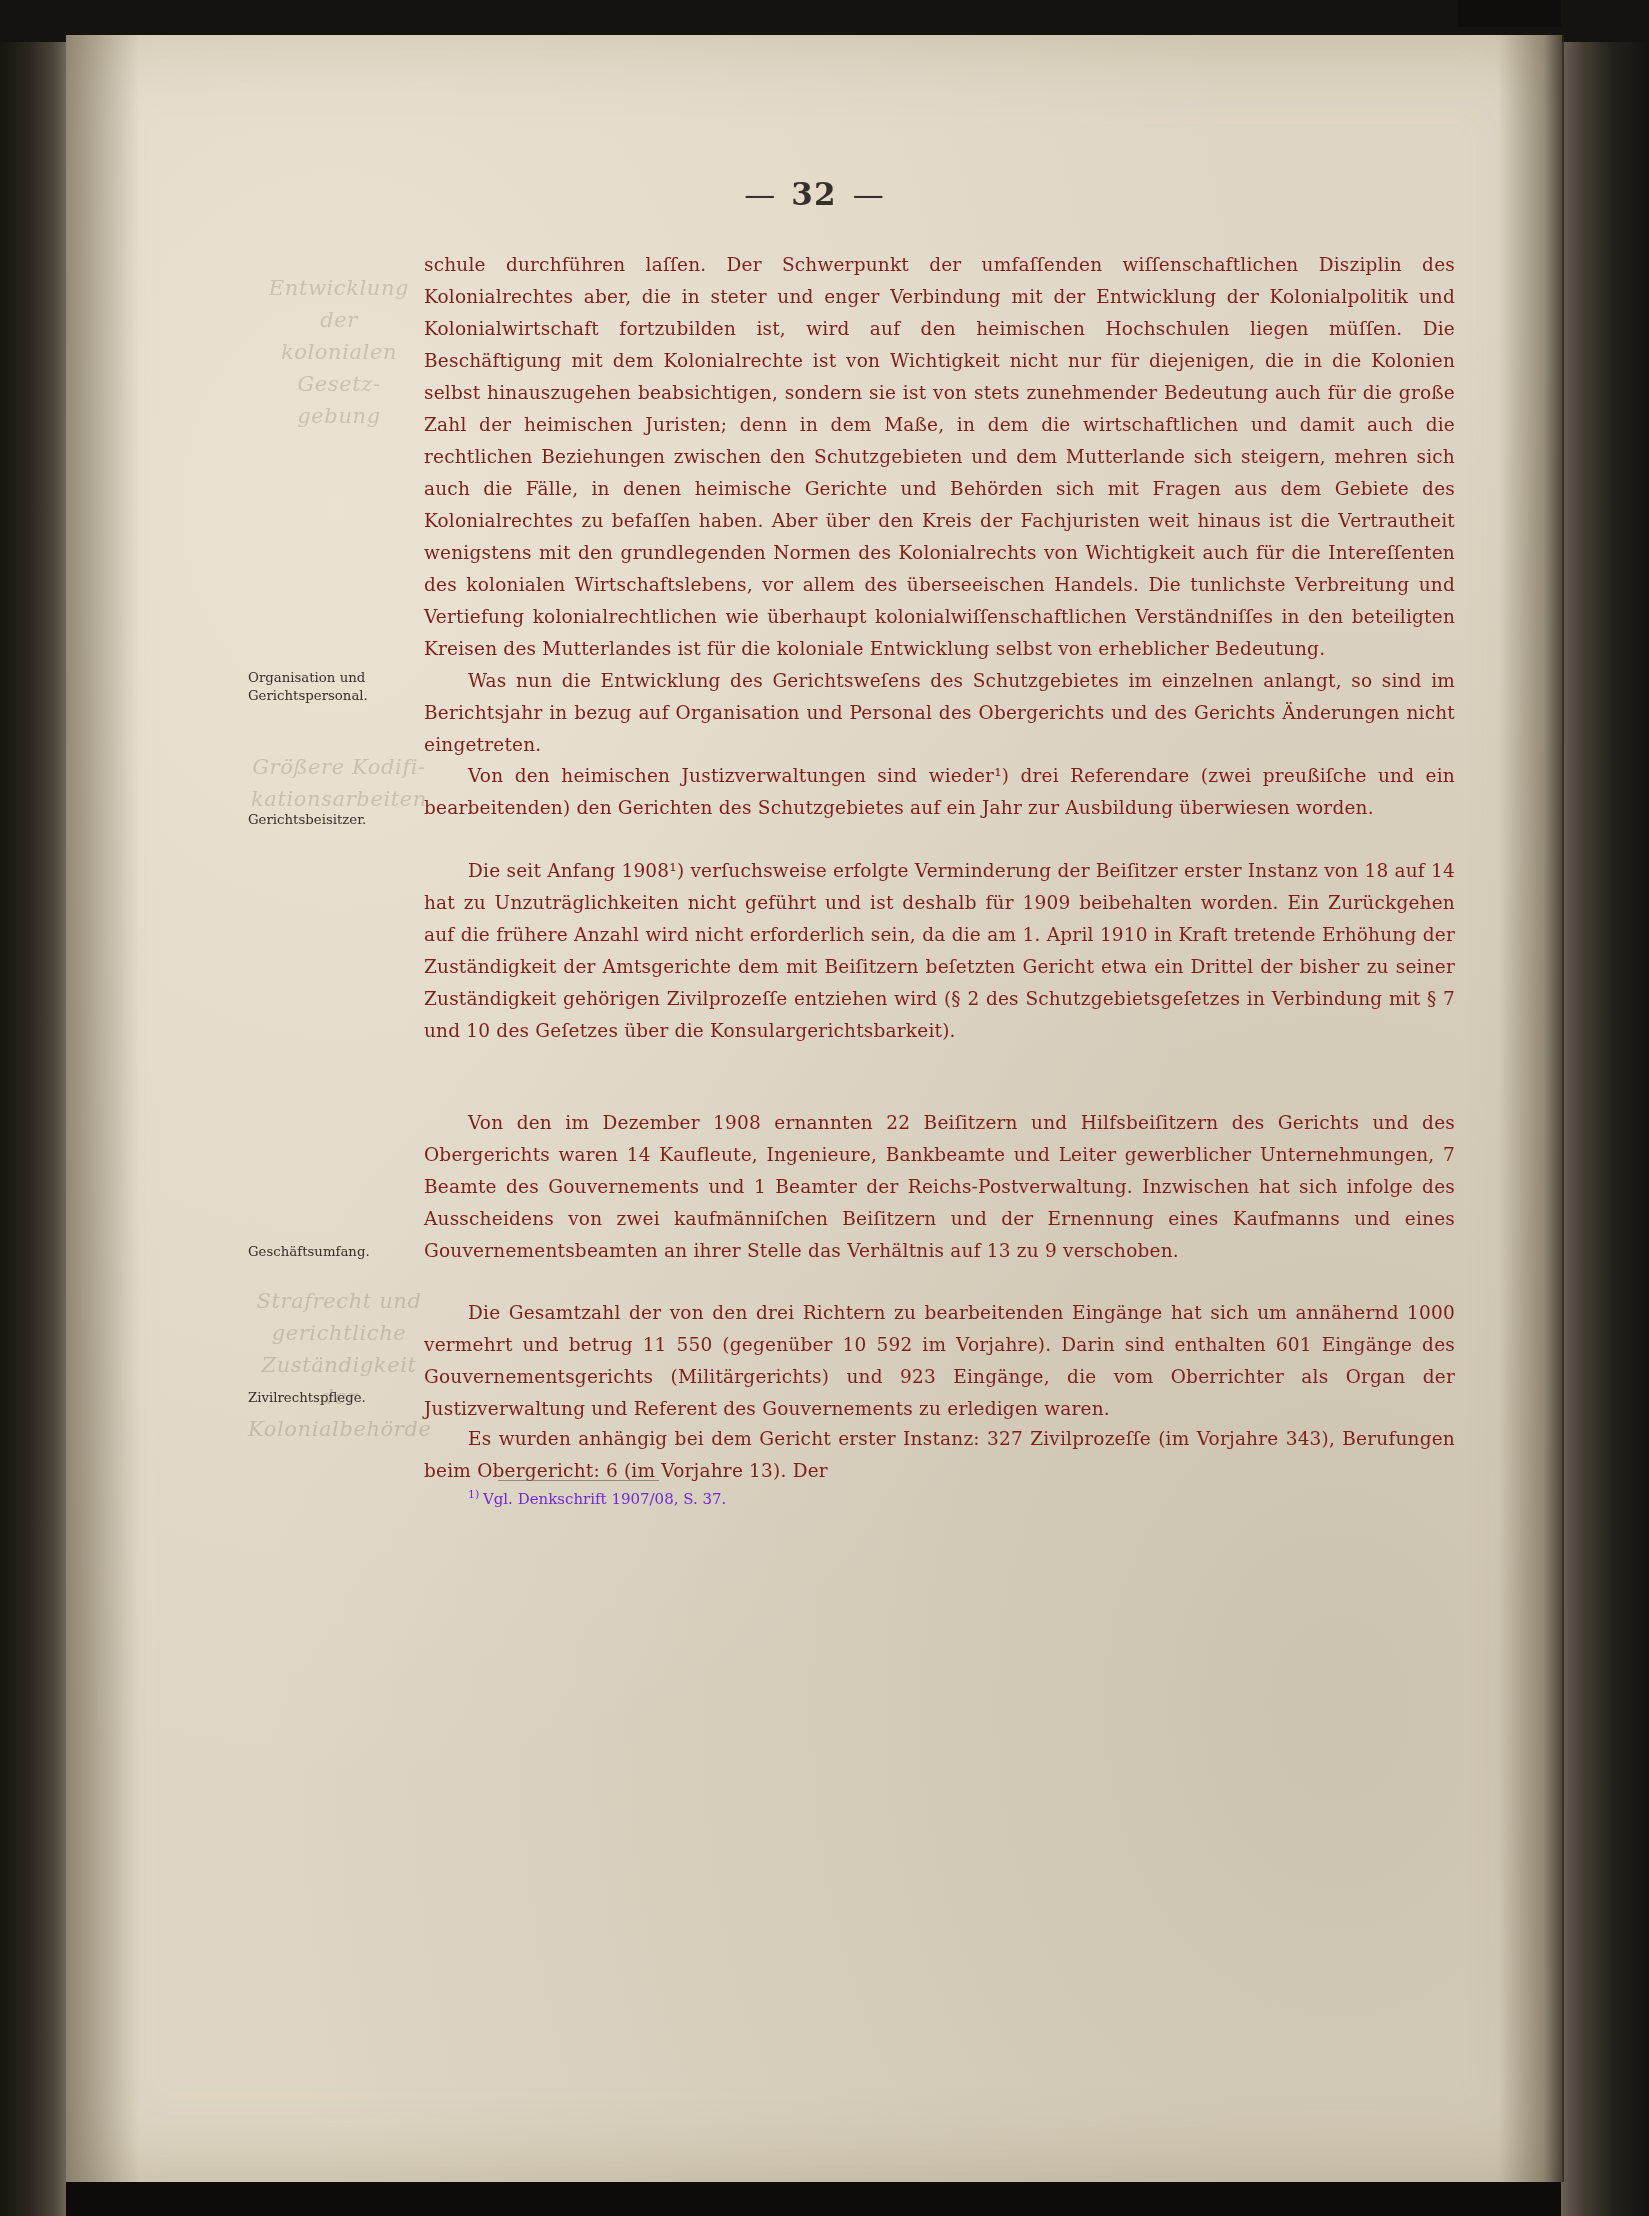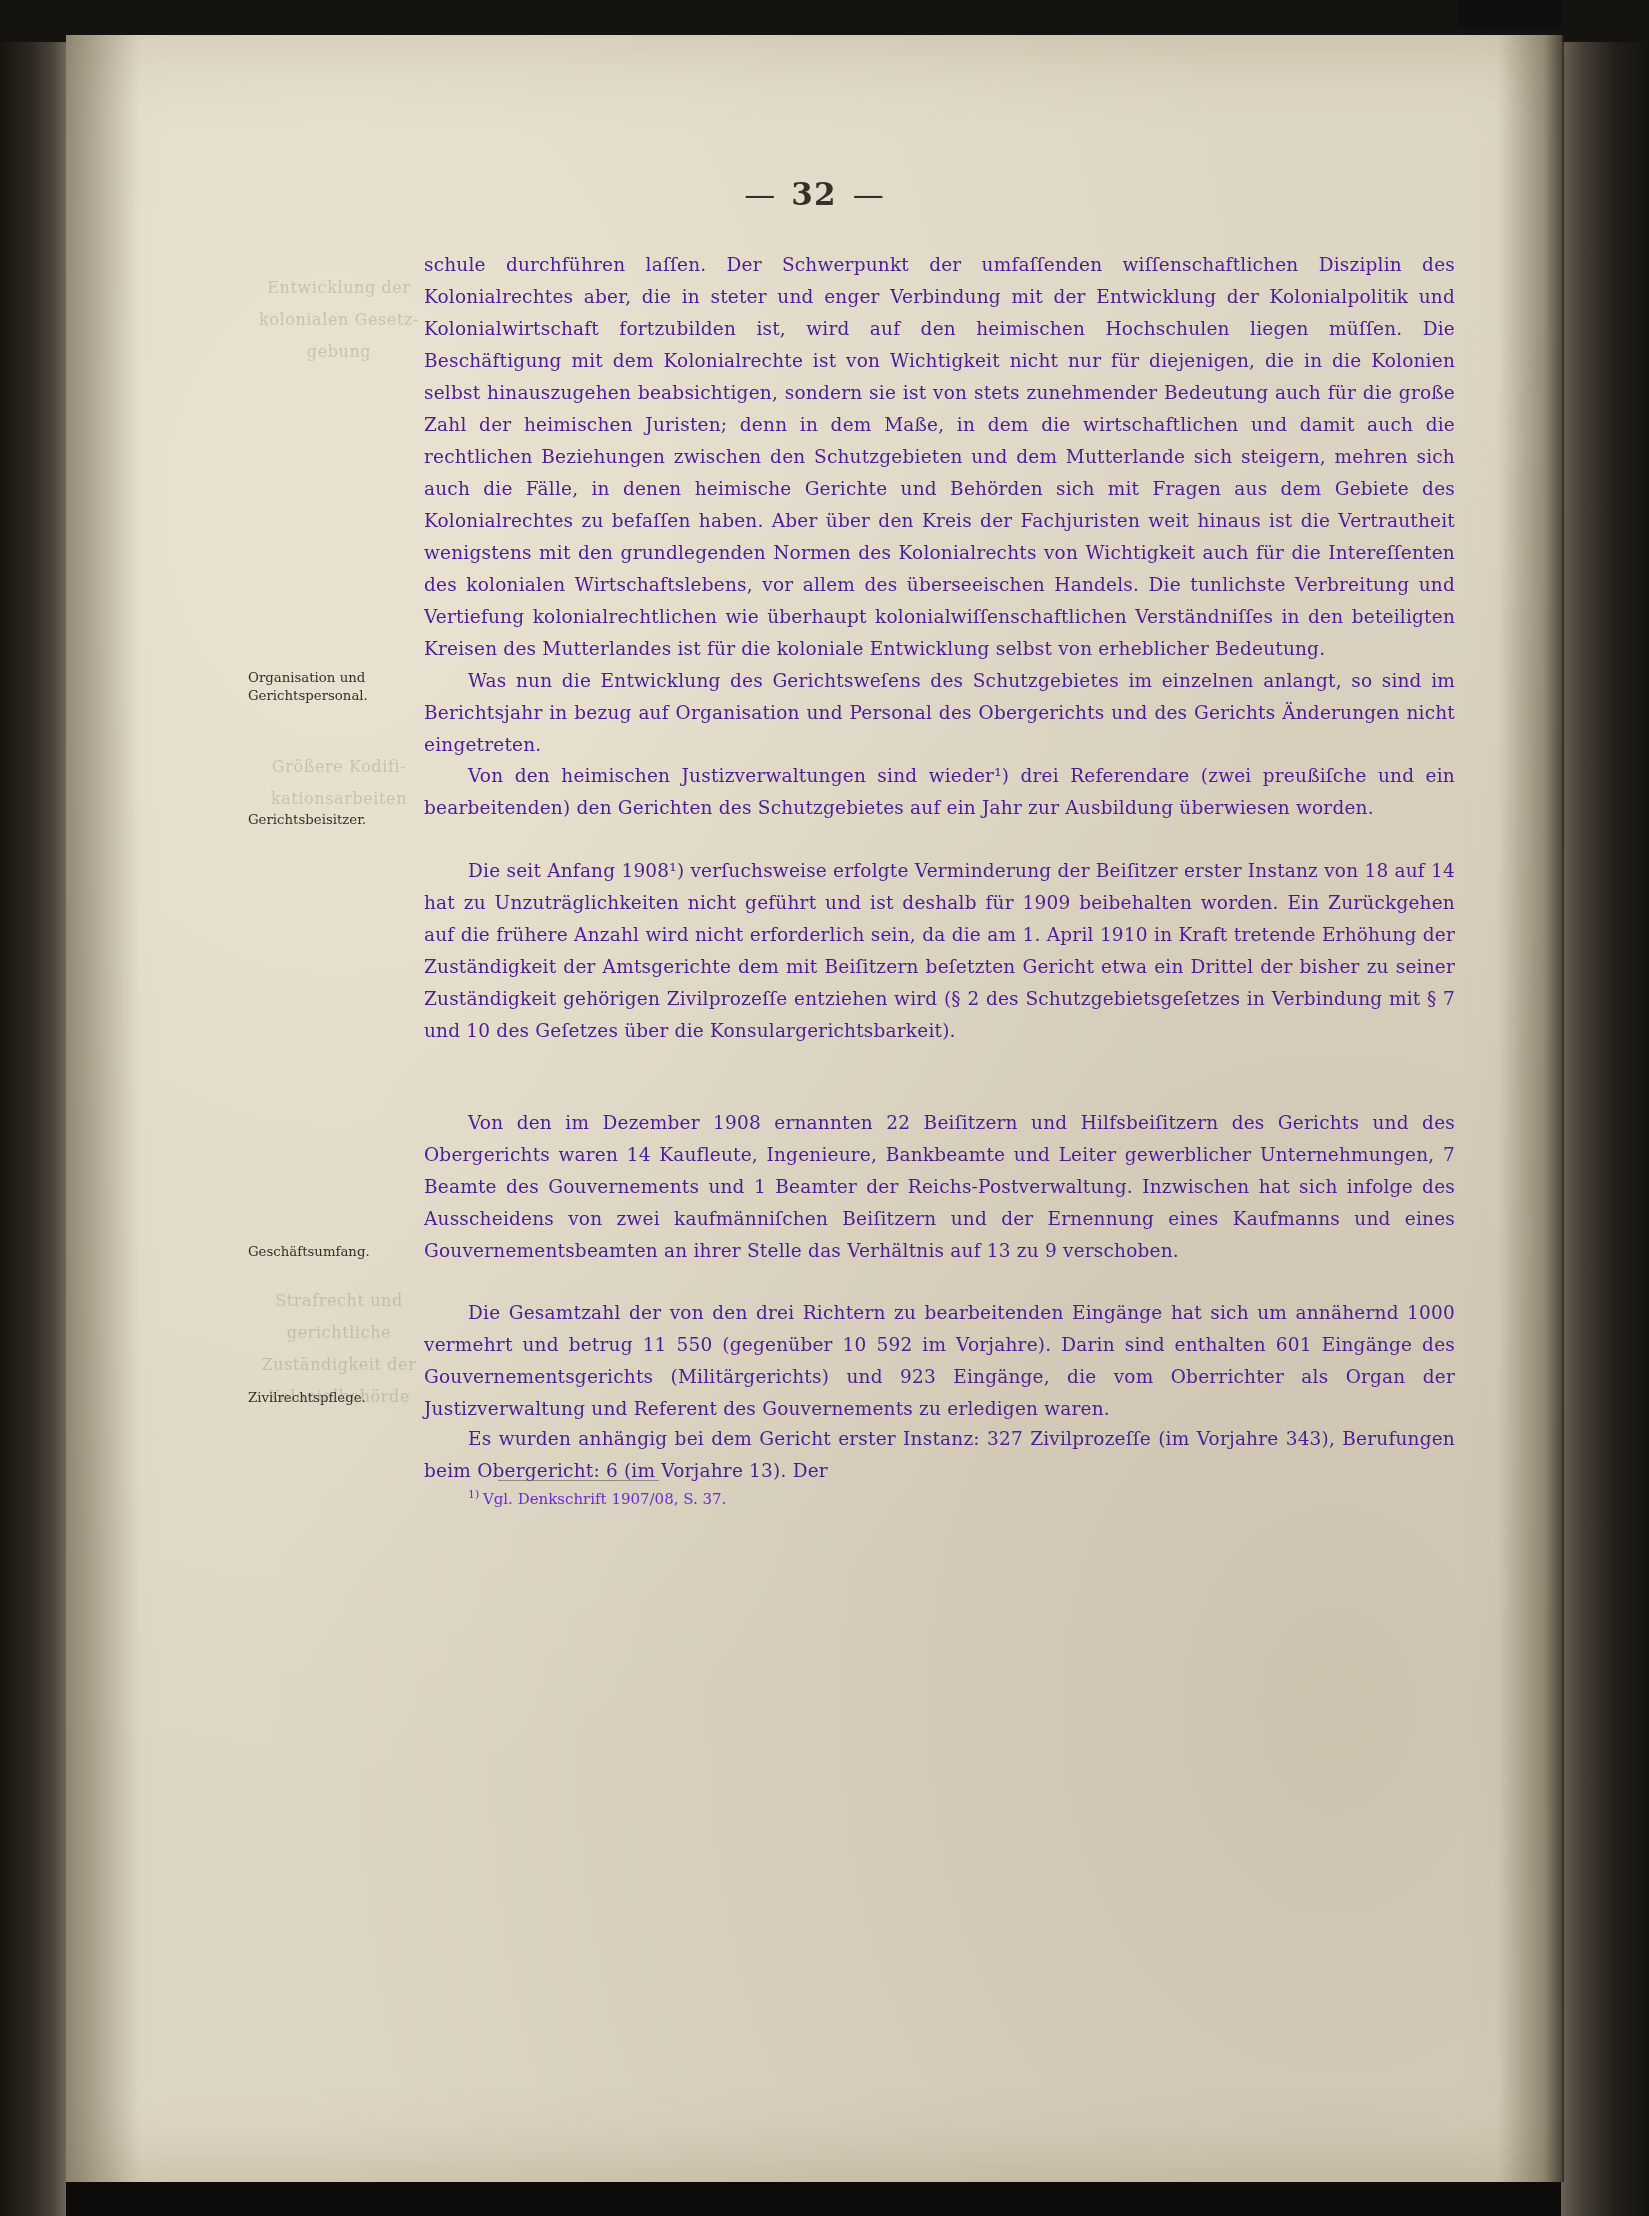--- a/index.html
+++ b/index.html
@@ -79,21 +79,21 @@
   .page-number .dash {
     font-weight: normal;
     letter-spacing: 0;
     padding: 0 16px;
   }
   .textblock {
     position: absolute;
     left: 358px;
     top: 214px;
     width: 1031px;
-    color: #4c1d95;
+    color: #7f1d1d;
     font-size: 18.5px;
     line-height: 32px;
     text-align: justify;
     font-family: "DejaVu Serif", serif;
     letter-spacing: 0.2px;
   }
   .textblock p {
     margin: 0;
   }
   .textblock p.indent {
@@ -127,25 +127,26 @@
     left: 432px;
     width: 161px;
     height: 1.2px;
     background: #6d6557;
     opacity: .65;
   }
   
   .bleed {
     position: absolute;
     color: rgba(90,80,62,0.22);
-    font-size: 16px;
+    font-size: 21px;
     line-height: 32px;
     font-family: "DejaVu Serif", serif;
     pointer-events: none;
     letter-spacing: 0.6px;
+    font-style: italic;
   }
   .spine-shadow {
     position: absolute;
     left: 1498px; top: 35px;
     width: 66px; height: 2147px;
     background: linear-gradient(to right, rgba(120,108,84,0) 0%, rgba(90,80,60,0.5) 70%, rgba(40,35,26,0.8) 100%);
     pointer-events: none;
   }
   .black-block {
     position: absolute;

